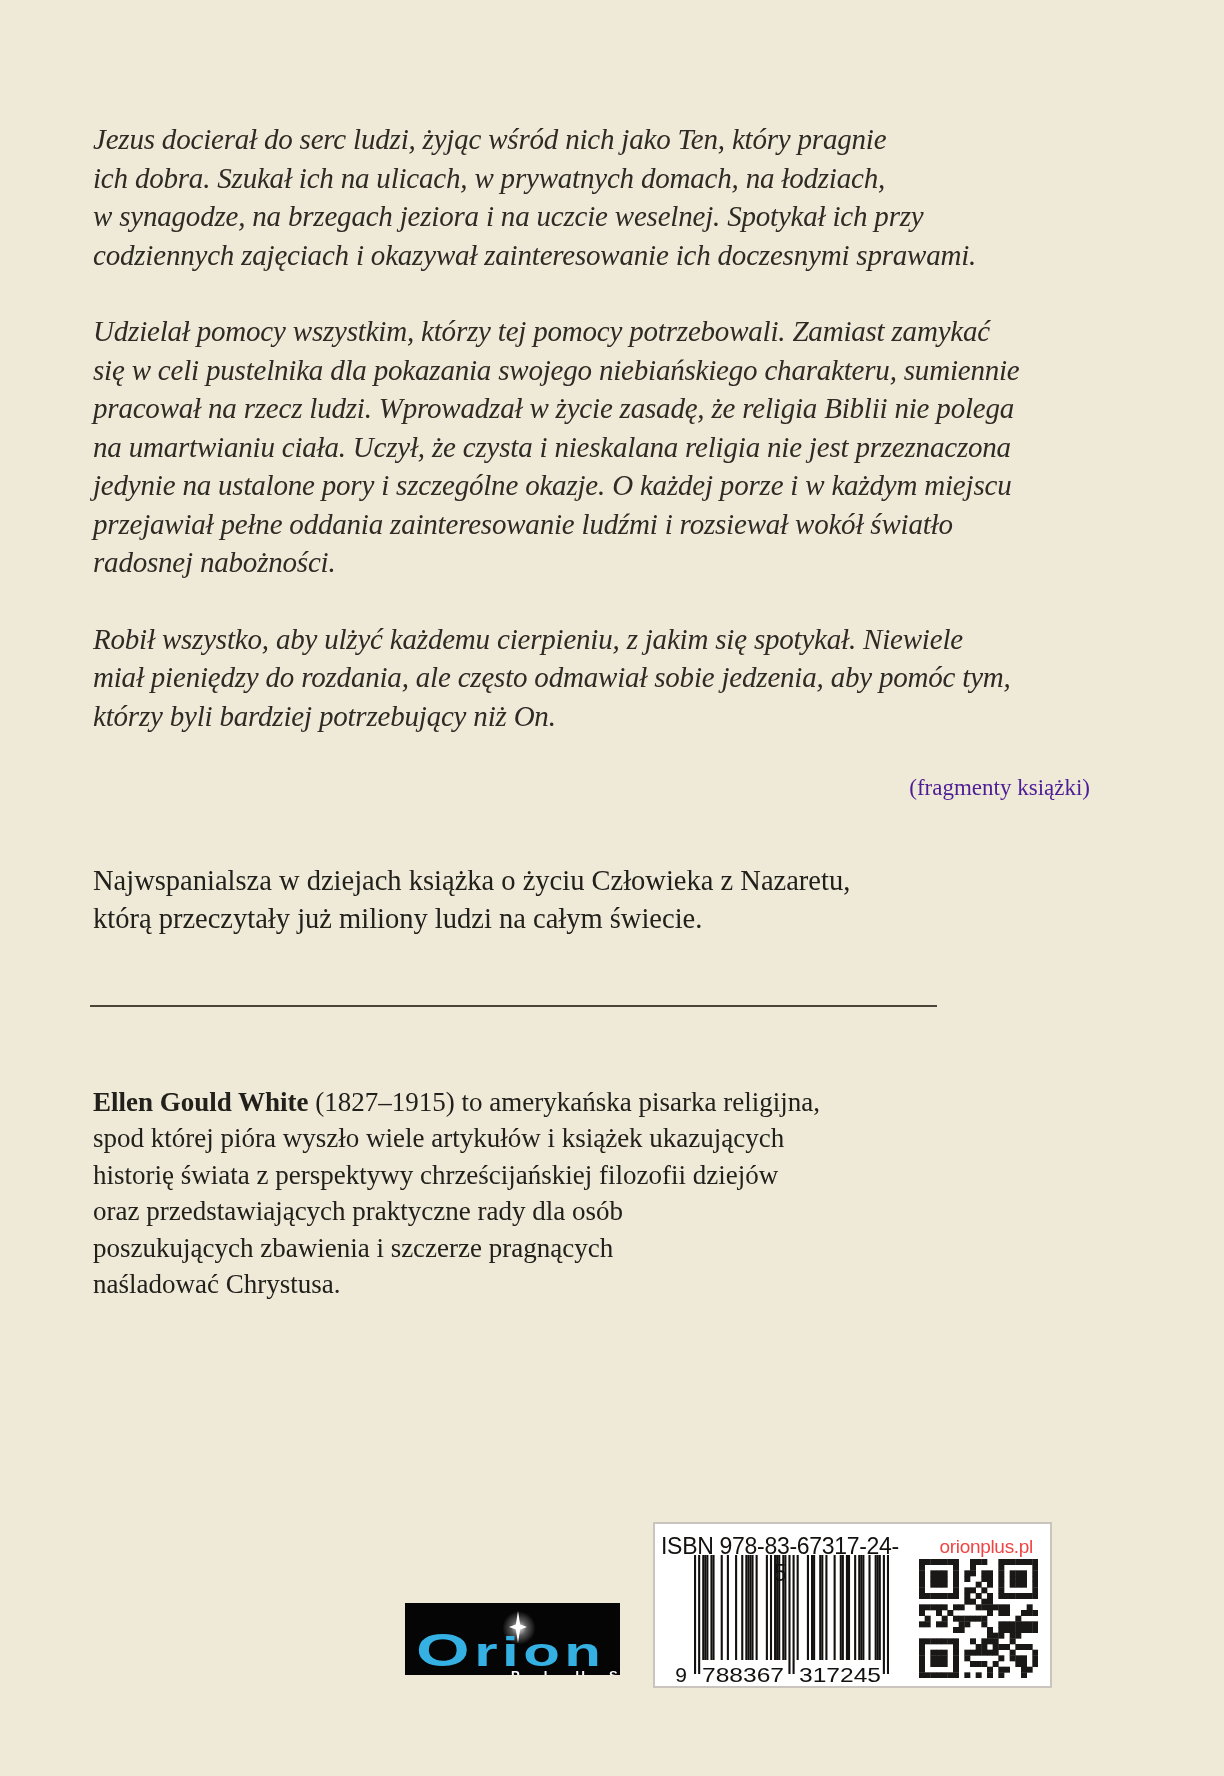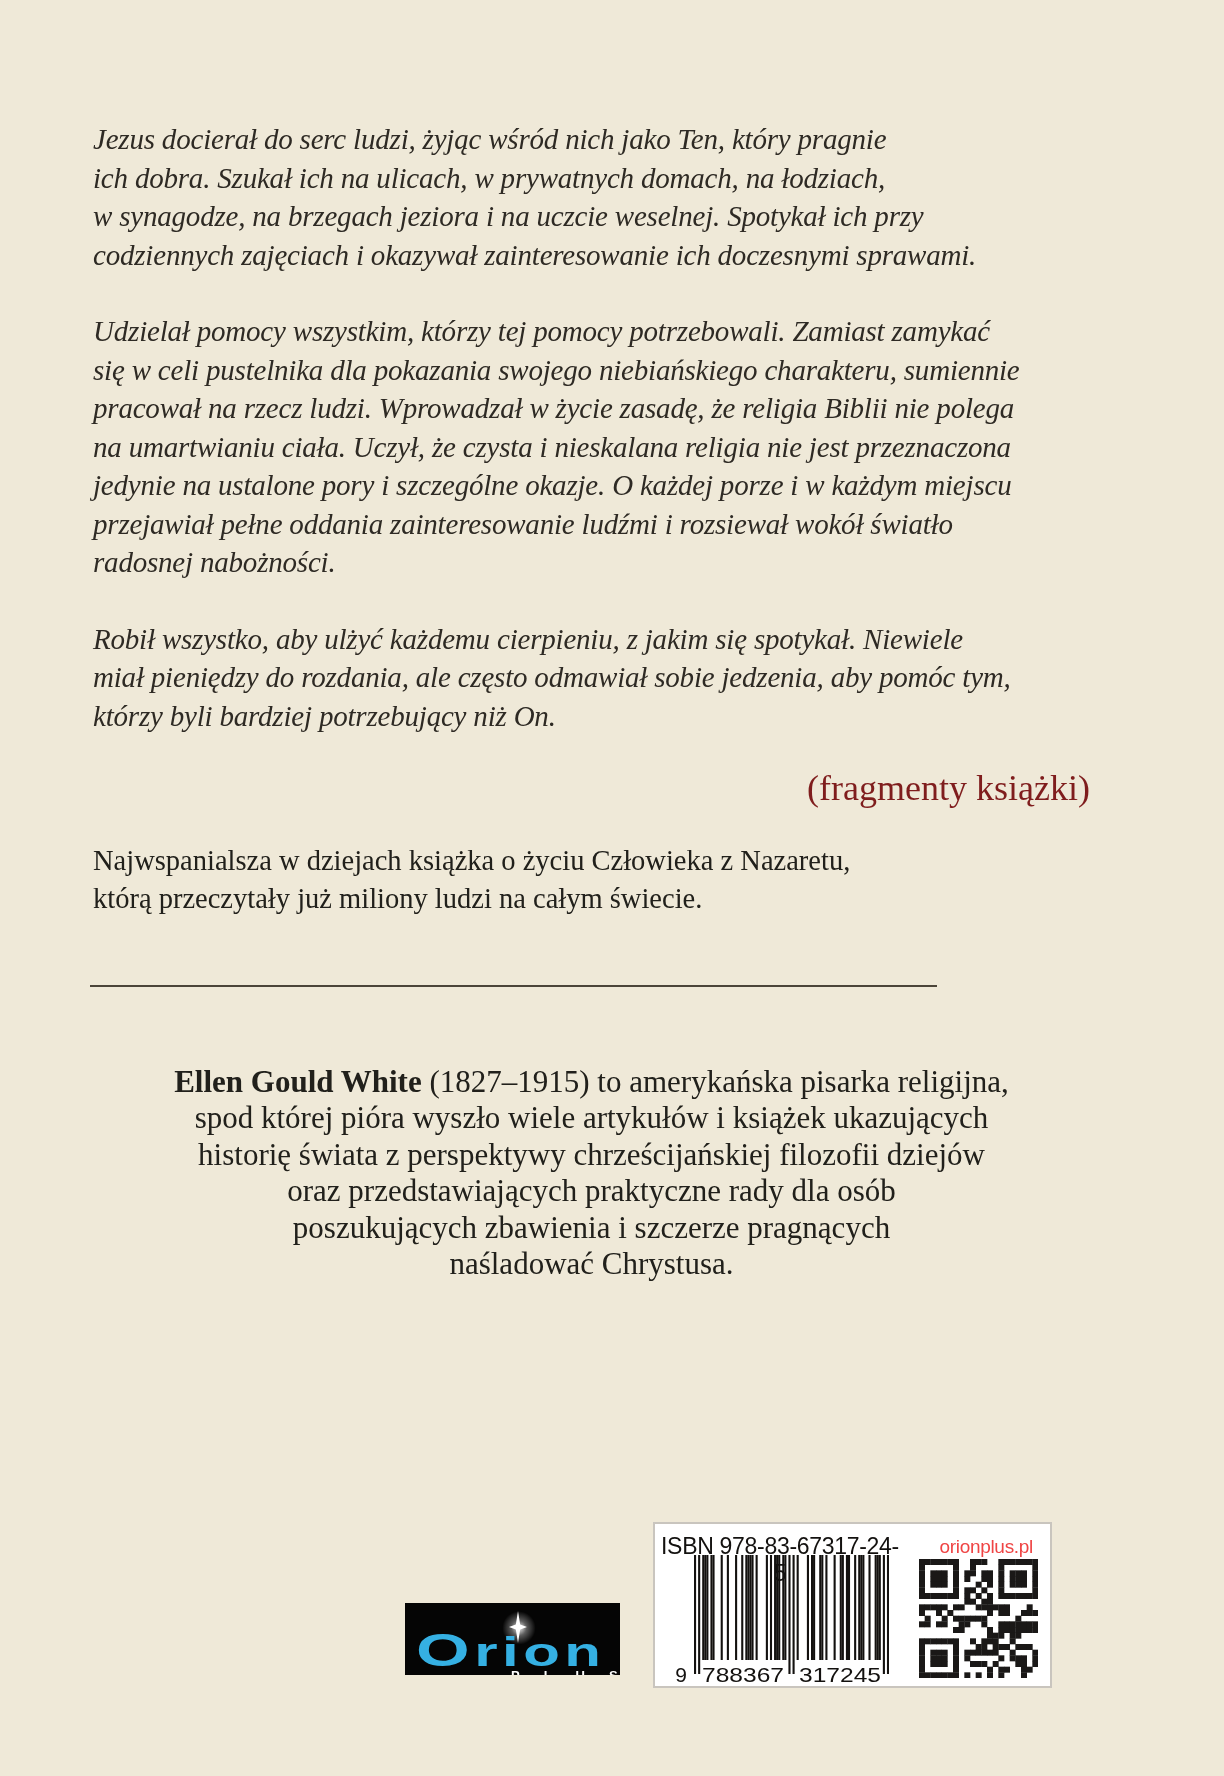--- a/index.html
+++ b/index.html
@@ -20,46 +20,45 @@
     font-style:italic;
     font-size:29px;
     line-height:38.5px;
     color:#2E2A24;
     white-space:pre-line;
     letter-spacing:-0.2px;
   }
   .quote-para.first{margin-top:120px;}
   .attribution{
     margin:34px 0 0 0;
-    font-size:36px;
+    font-size:23px;
     line-height:38.5px;
-    color:#7f1d1d;
+    color:#4c1d95;
     text-align:right;
     white-space:pre-line;
   }
   .tagline{
-    margin:34px 0 0 0;
+    margin:54px 0 0 0;
     font-size:28.5px;
     line-height:38.5px;
     color:#21201B;
     white-space:pre-line;
   }
   .divider{
     margin:66px 0 0 -3px;
     width:847px;height:2px;
     background:#4B4539;
     border:none;
   }
   .bio{
     margin:77px 0 0 0;
-    font-size:31px;
+    font-size:27px;
     line-height:36.5px;
     color:#21201B;
     white-space:pre-line;
-    text-align:center;
   }
   .bio b{font-weight:bold;}
   
   .logo{
     position:absolute;
     left:405px;top:1603px;
     width:215px;height:72px;
     background:#050505;
     overflow:hidden;
   }

